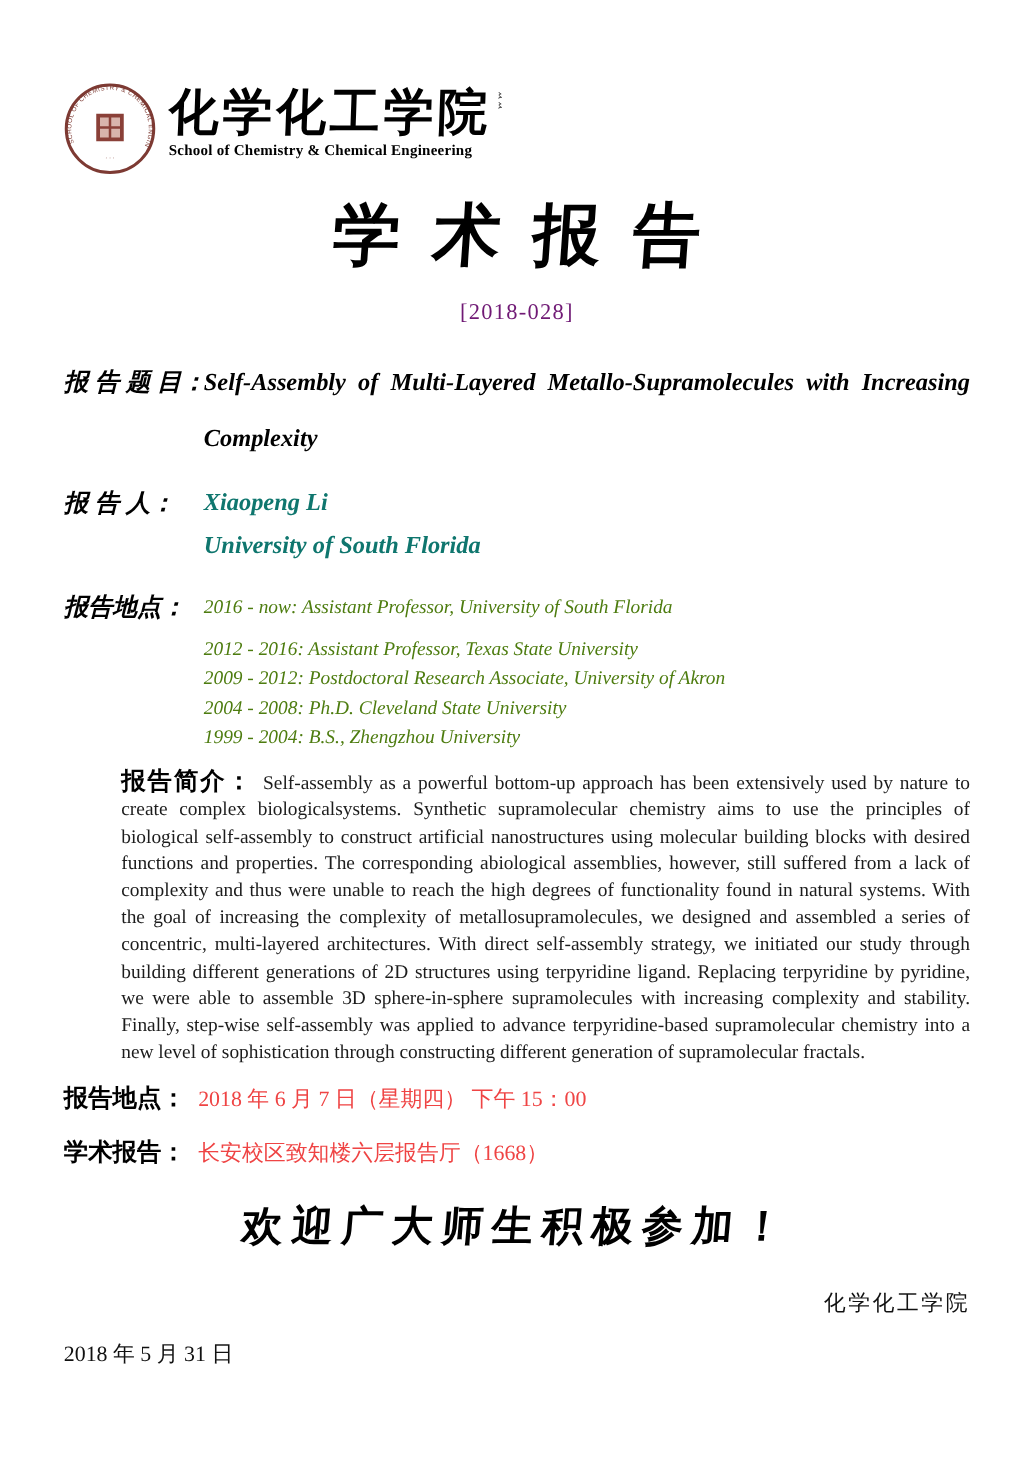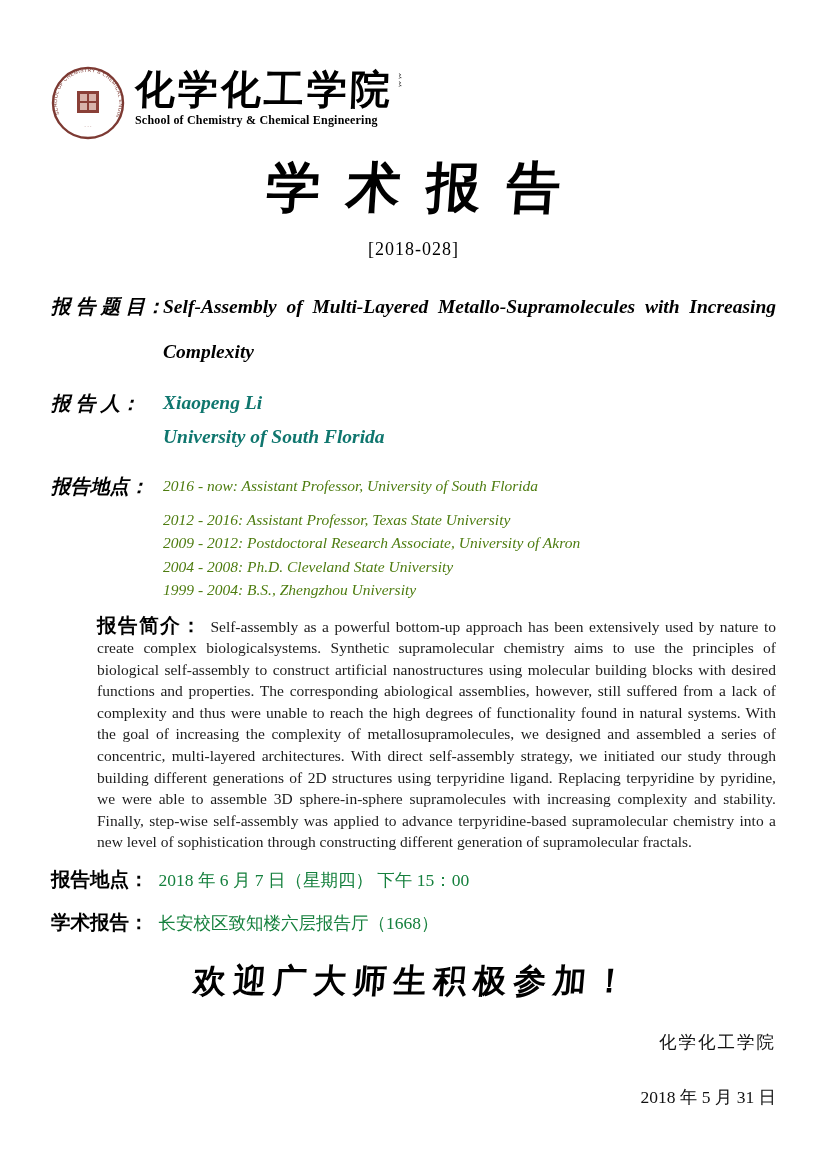--- a/index.html
+++ b/index.html
@@ -57,21 +57,21 @@
     letter-spacing: 26px;
     padding-left: 26px; 
     color: #000;
     transform: skewX(-4deg);
   }
   .doc-number {
     margin-top: 14px;
     text-align: center;
     font-size: 18px;
     letter-spacing: 1px;
-    color: #000000;
+    color: #701a75;
   }
 
   
   .cjk-label {
     font-weight: 700;
     font-size: 19.5px;
     color: #000;
     font-family: "Liberation Sans", sans-serif;
     white-space: nowrap;
   }
@@ -119,43 +119,43 @@
     text-align: justify;
     color: #1c1c1c;
     margin-left: 46px;
   }
   .abstract .cjk-label { font-size: 19.5px; padding-right: 8px; }
 
   .field-line { margin-top: 11px; line-height: 30px; white-space: nowrap; }
   .field-line .cjk-label { padding-right: 10px; }
   .field-value {
     font-size: 17.5px;
-    color: #15803d;
+    color: #ef4444;
   }
 
   
   .welcome {
     margin-top: 20px;
     text-align: center;
     font-weight: 700;
     font-size: 33px;
     letter-spacing: 7px;
     color: #000;
     transform: skewX(-5deg);
   }
   .footer-org {
     margin-top: 26px;
     text-align: right;
     font-size: 17.5px;
     letter-spacing: 2px;
     color: #111;
   }
   .footer-date {
-    margin-top: 31px;
-    text-align: right;
+    margin-top: 17px;
+    text-align: left;
     font-size: 17.5px;
     color: #111;
   }
 </style>
 </head>
 <body>
 
 <div class="page">
 
   <div class="logo-row">

